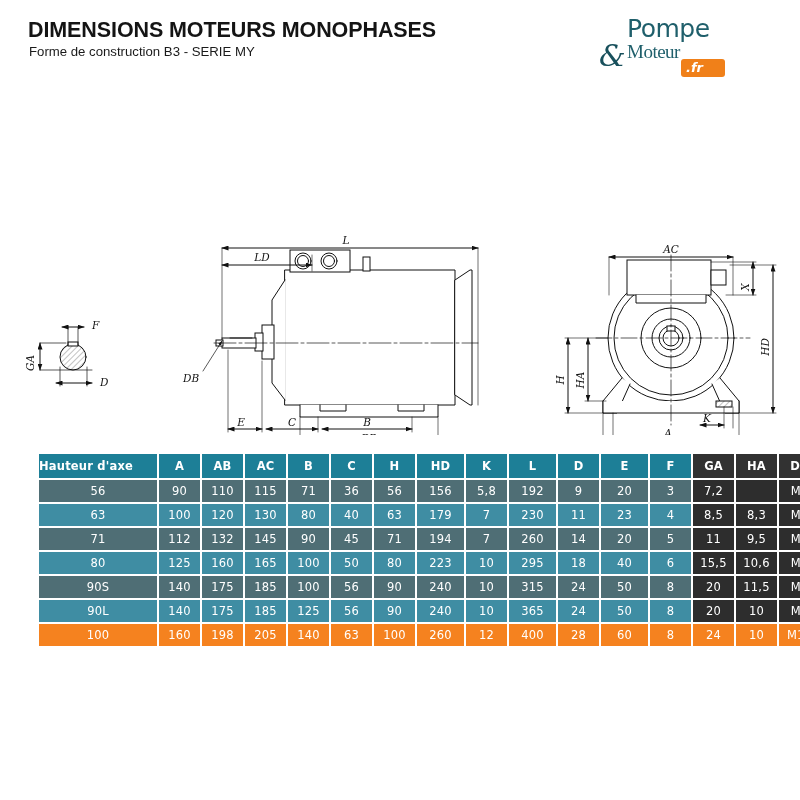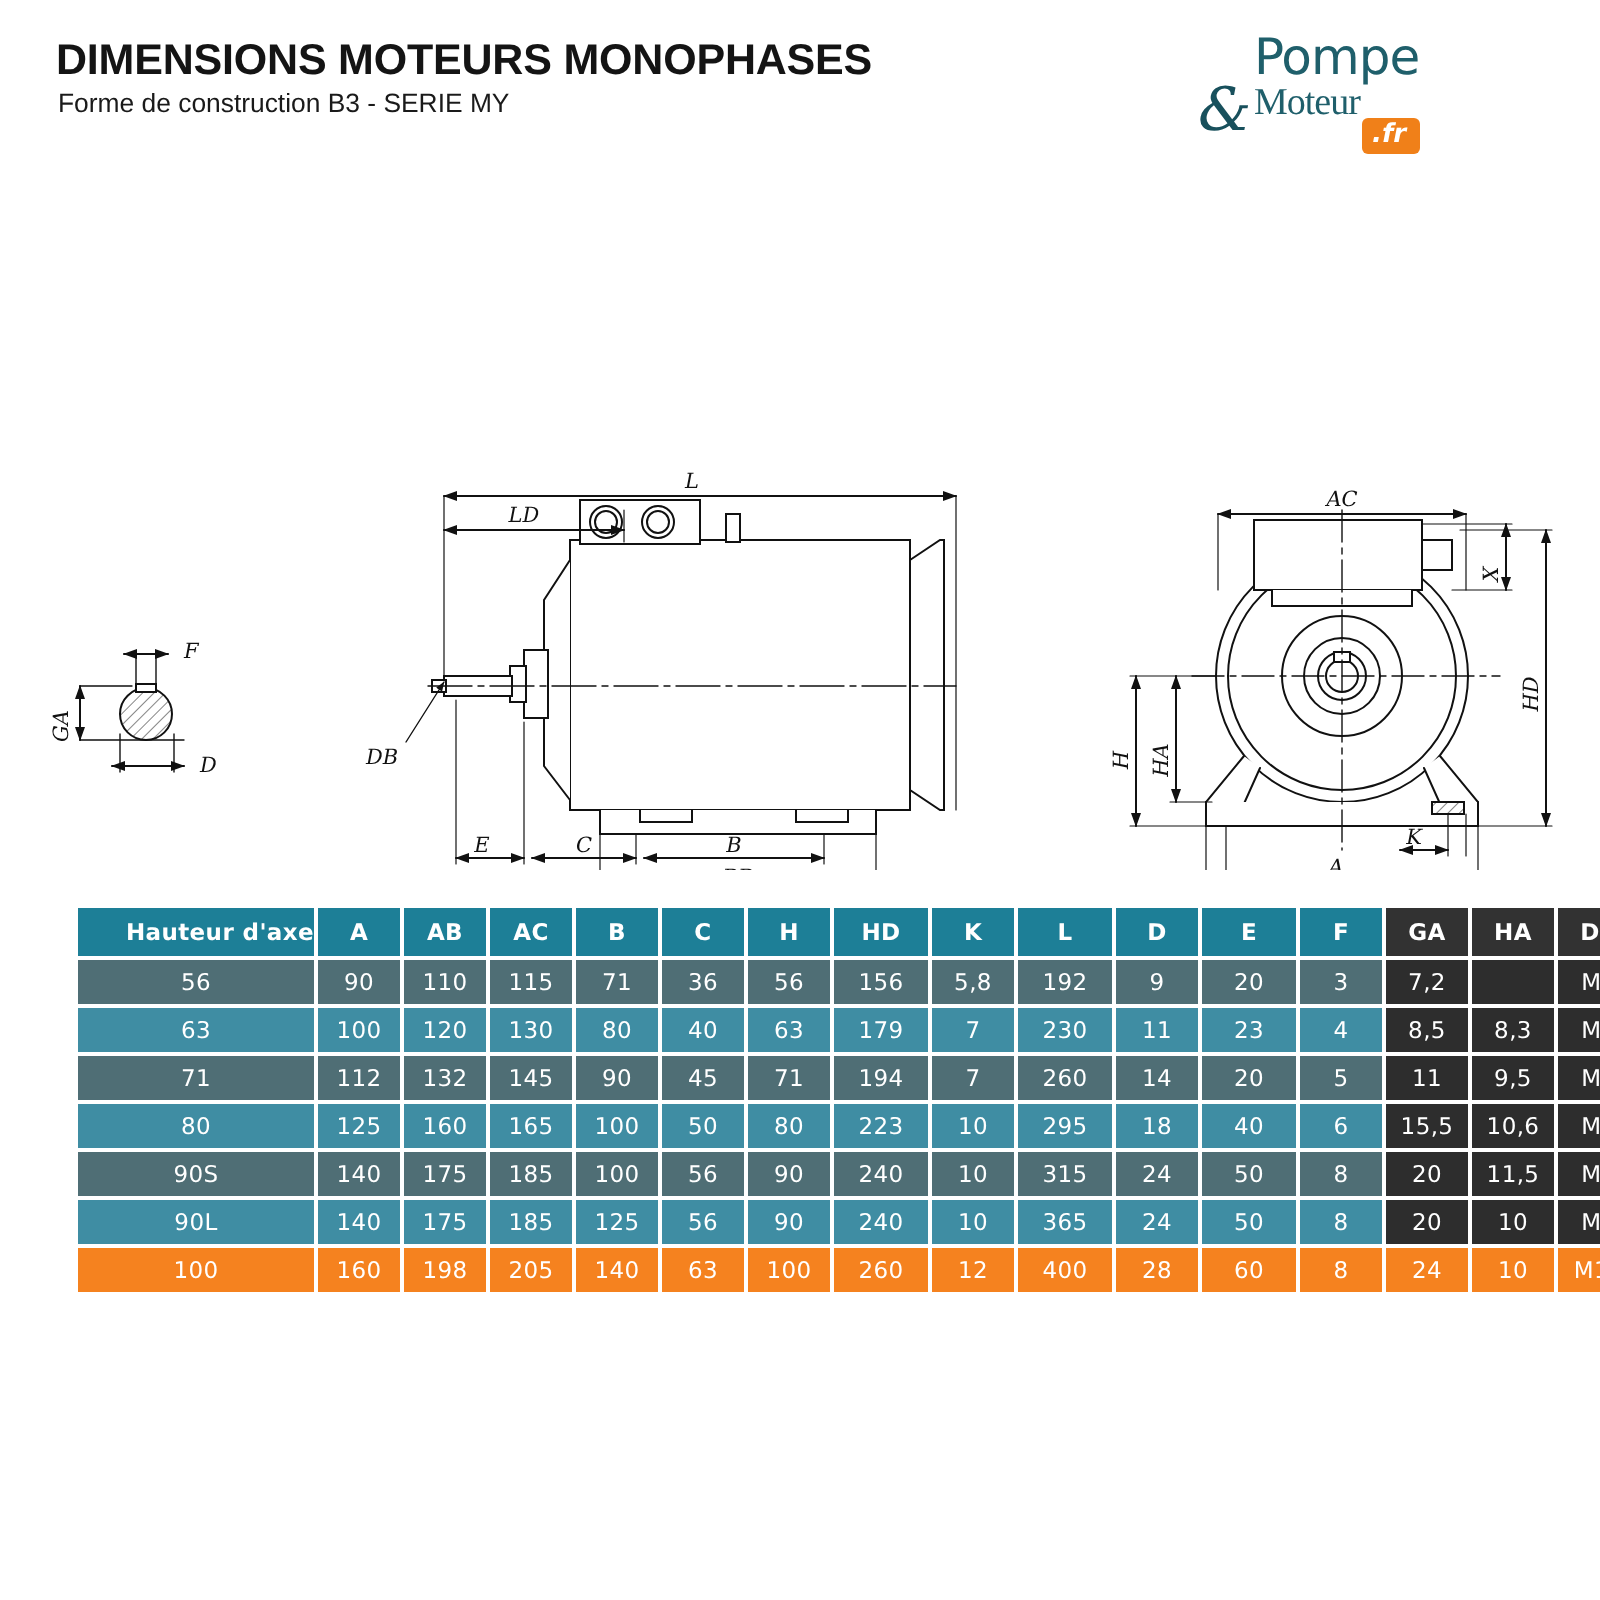--- a/index.html
+++ b/index.html
@@ -68,21 +68,21 @@
     font-family: Liberation Serif, serif;
     font-size: 19px;
     color: #1f5f6b;
     letter-spacing: -0.5px;
   }
   #logo-fr {
     position: absolute;
     left: 98px; top: 47px;
     background: #f08019;
     border-radius: 3px;
-    padding: 1px 7px 2px 5px;
+    padding: 1px 22px 2px 5px;
     color: #ffffff;
     font-size: 13px;
     font-style: italic;
     font-weight: bold;
     font-family: "DejaVu Sans", sans-serif;
   }
 
   
   #drawing {
     position: absolute;
@@ -113,21 +113,21 @@
     font-family: "DejaVu Sans", sans-serif;
     letter-spacing: 0.2px;
   }
   table.dims th {
     background: #1d7f97;
     font-weight: bold;
     font-size: 11.5px;
     height: 24px;
   }
   table.dims th.dark { background: #323232; }
-  table.dims th.first { text-align: right; }
+  table.dims th.first { text-align: left; }
 
   tr.r-odd td  { background: #4f6e75; }
   tr.r-even td { background: #3f8da3; }
   tr.r-odd td.dark, tr.r-even td.dark { background: #2d2d2d; }
   tr.r-hl td, tr.r-hl td.dark { background: #f5821f; }
 
   col.c-name { width: 118px; }
   col.c-n    { width: 41px; }
   col.c-w    { width: 47px; }
 </style>

